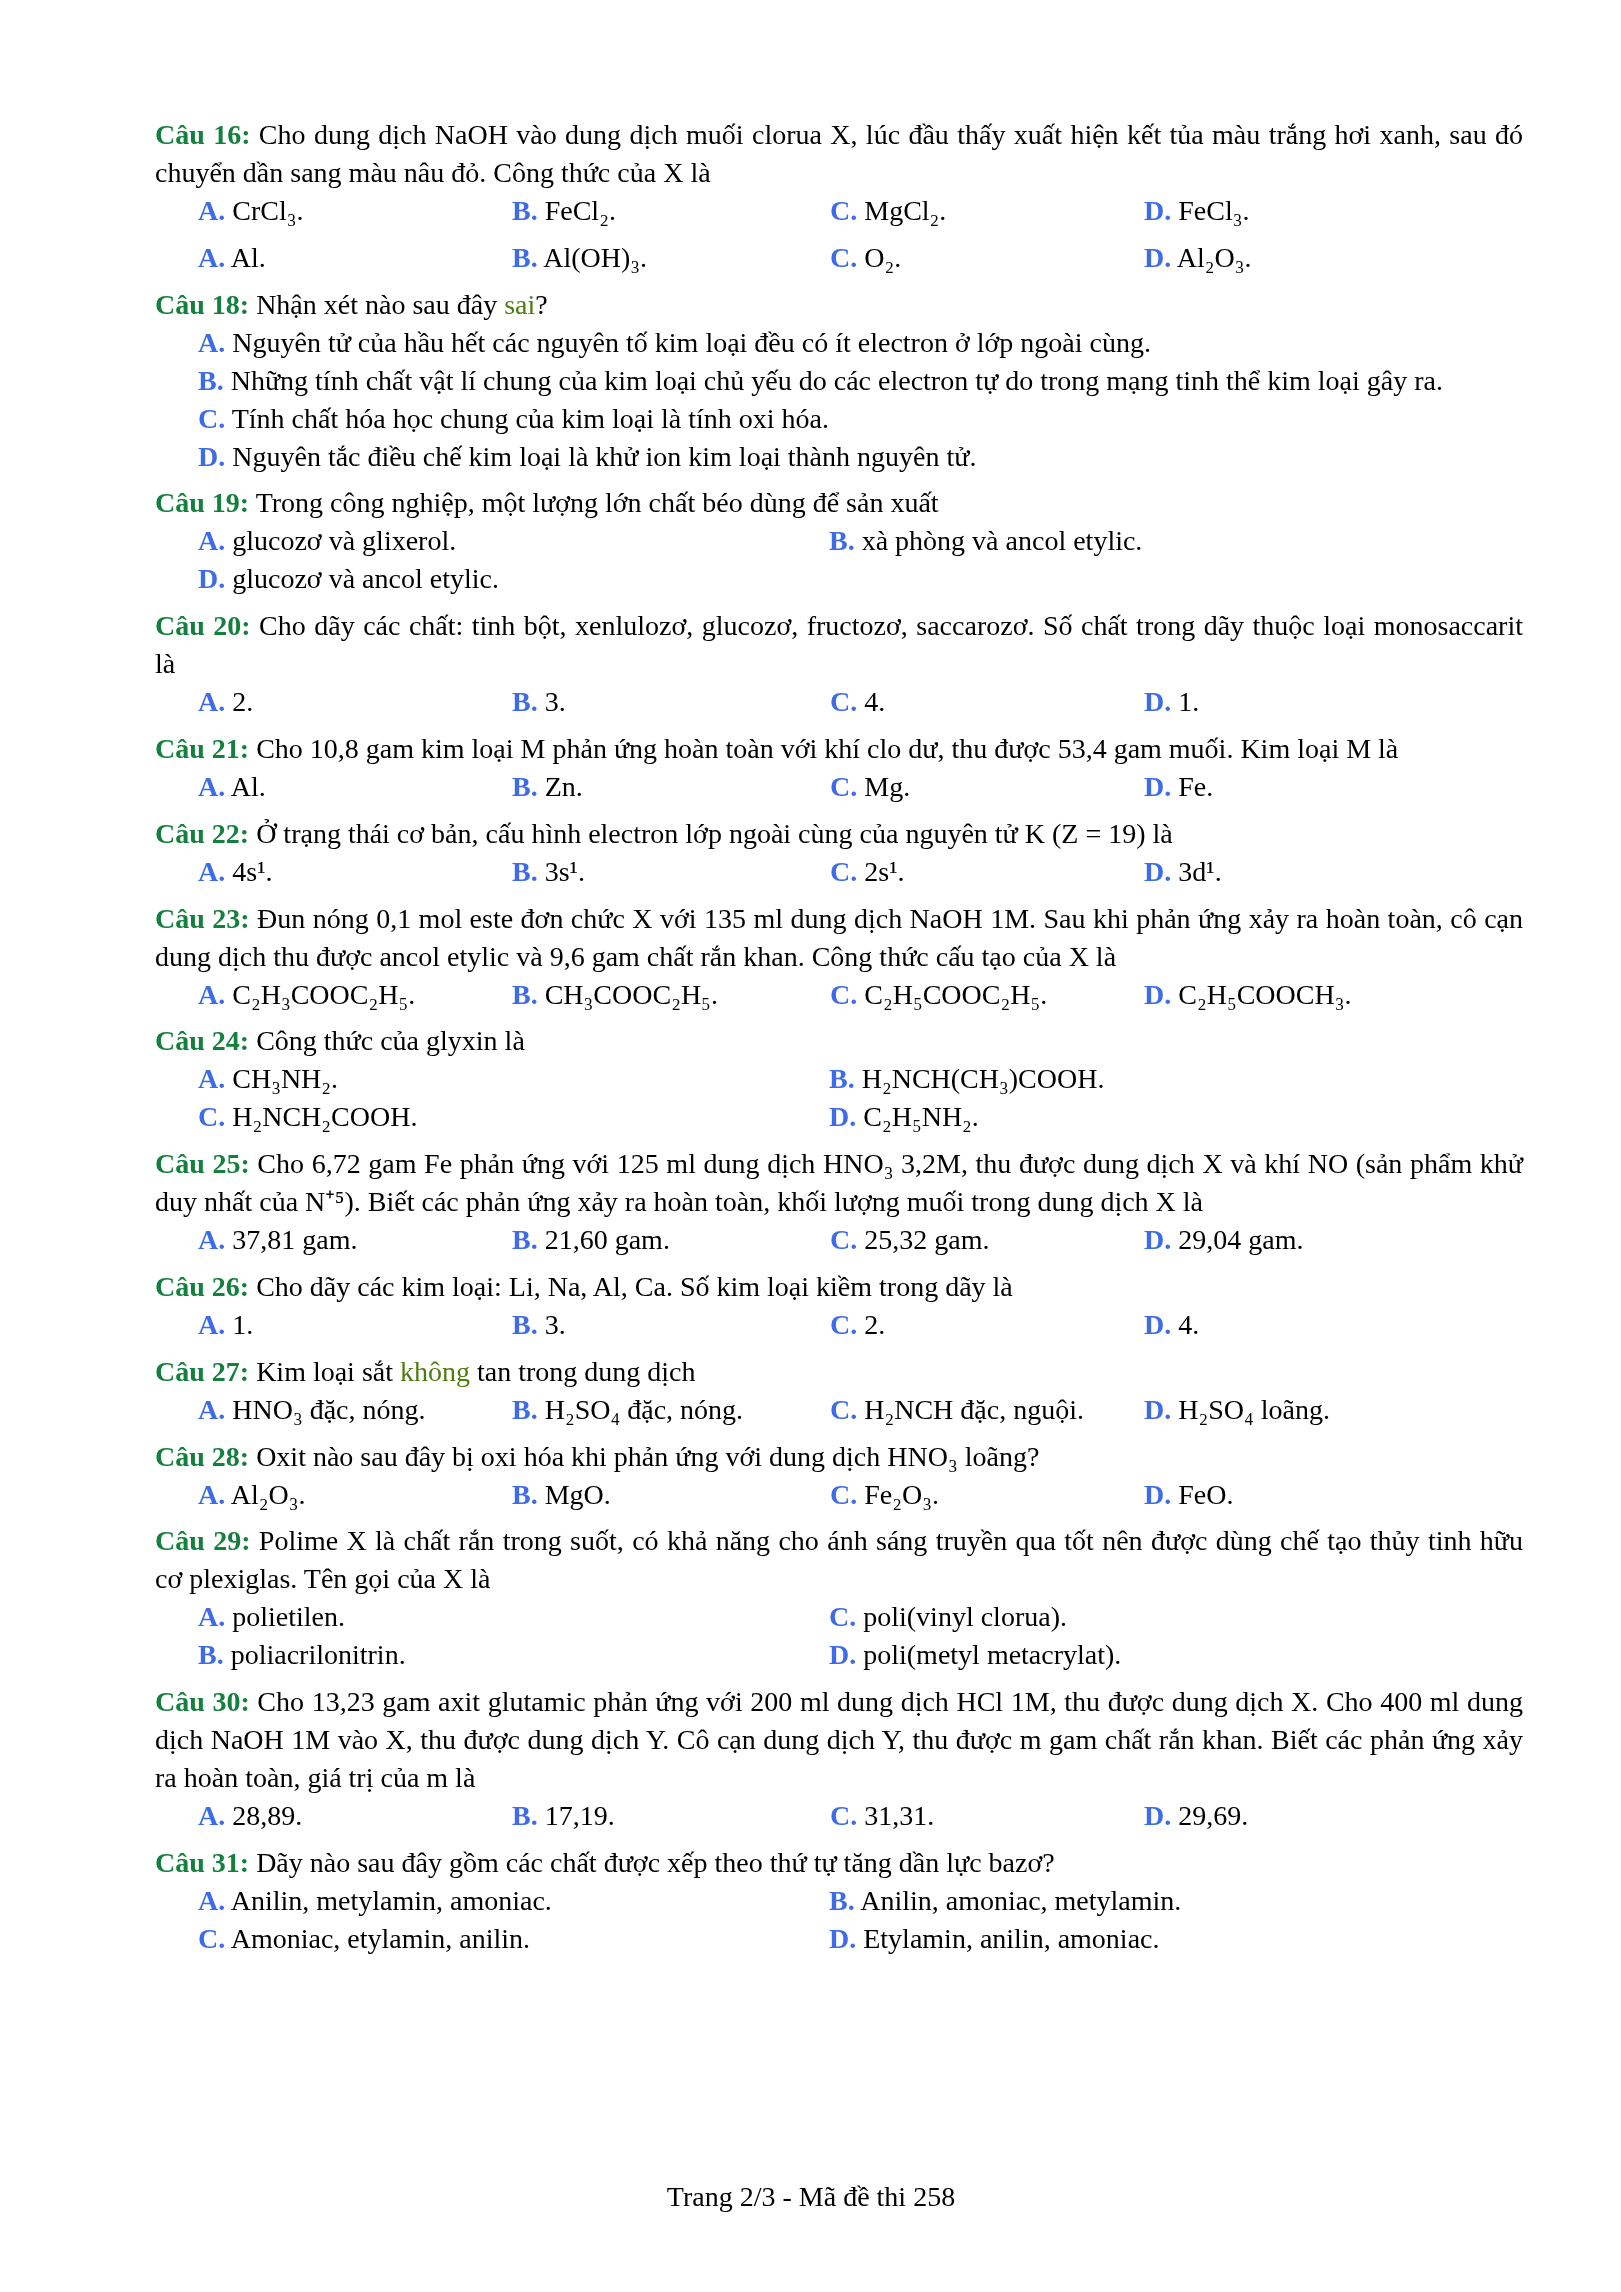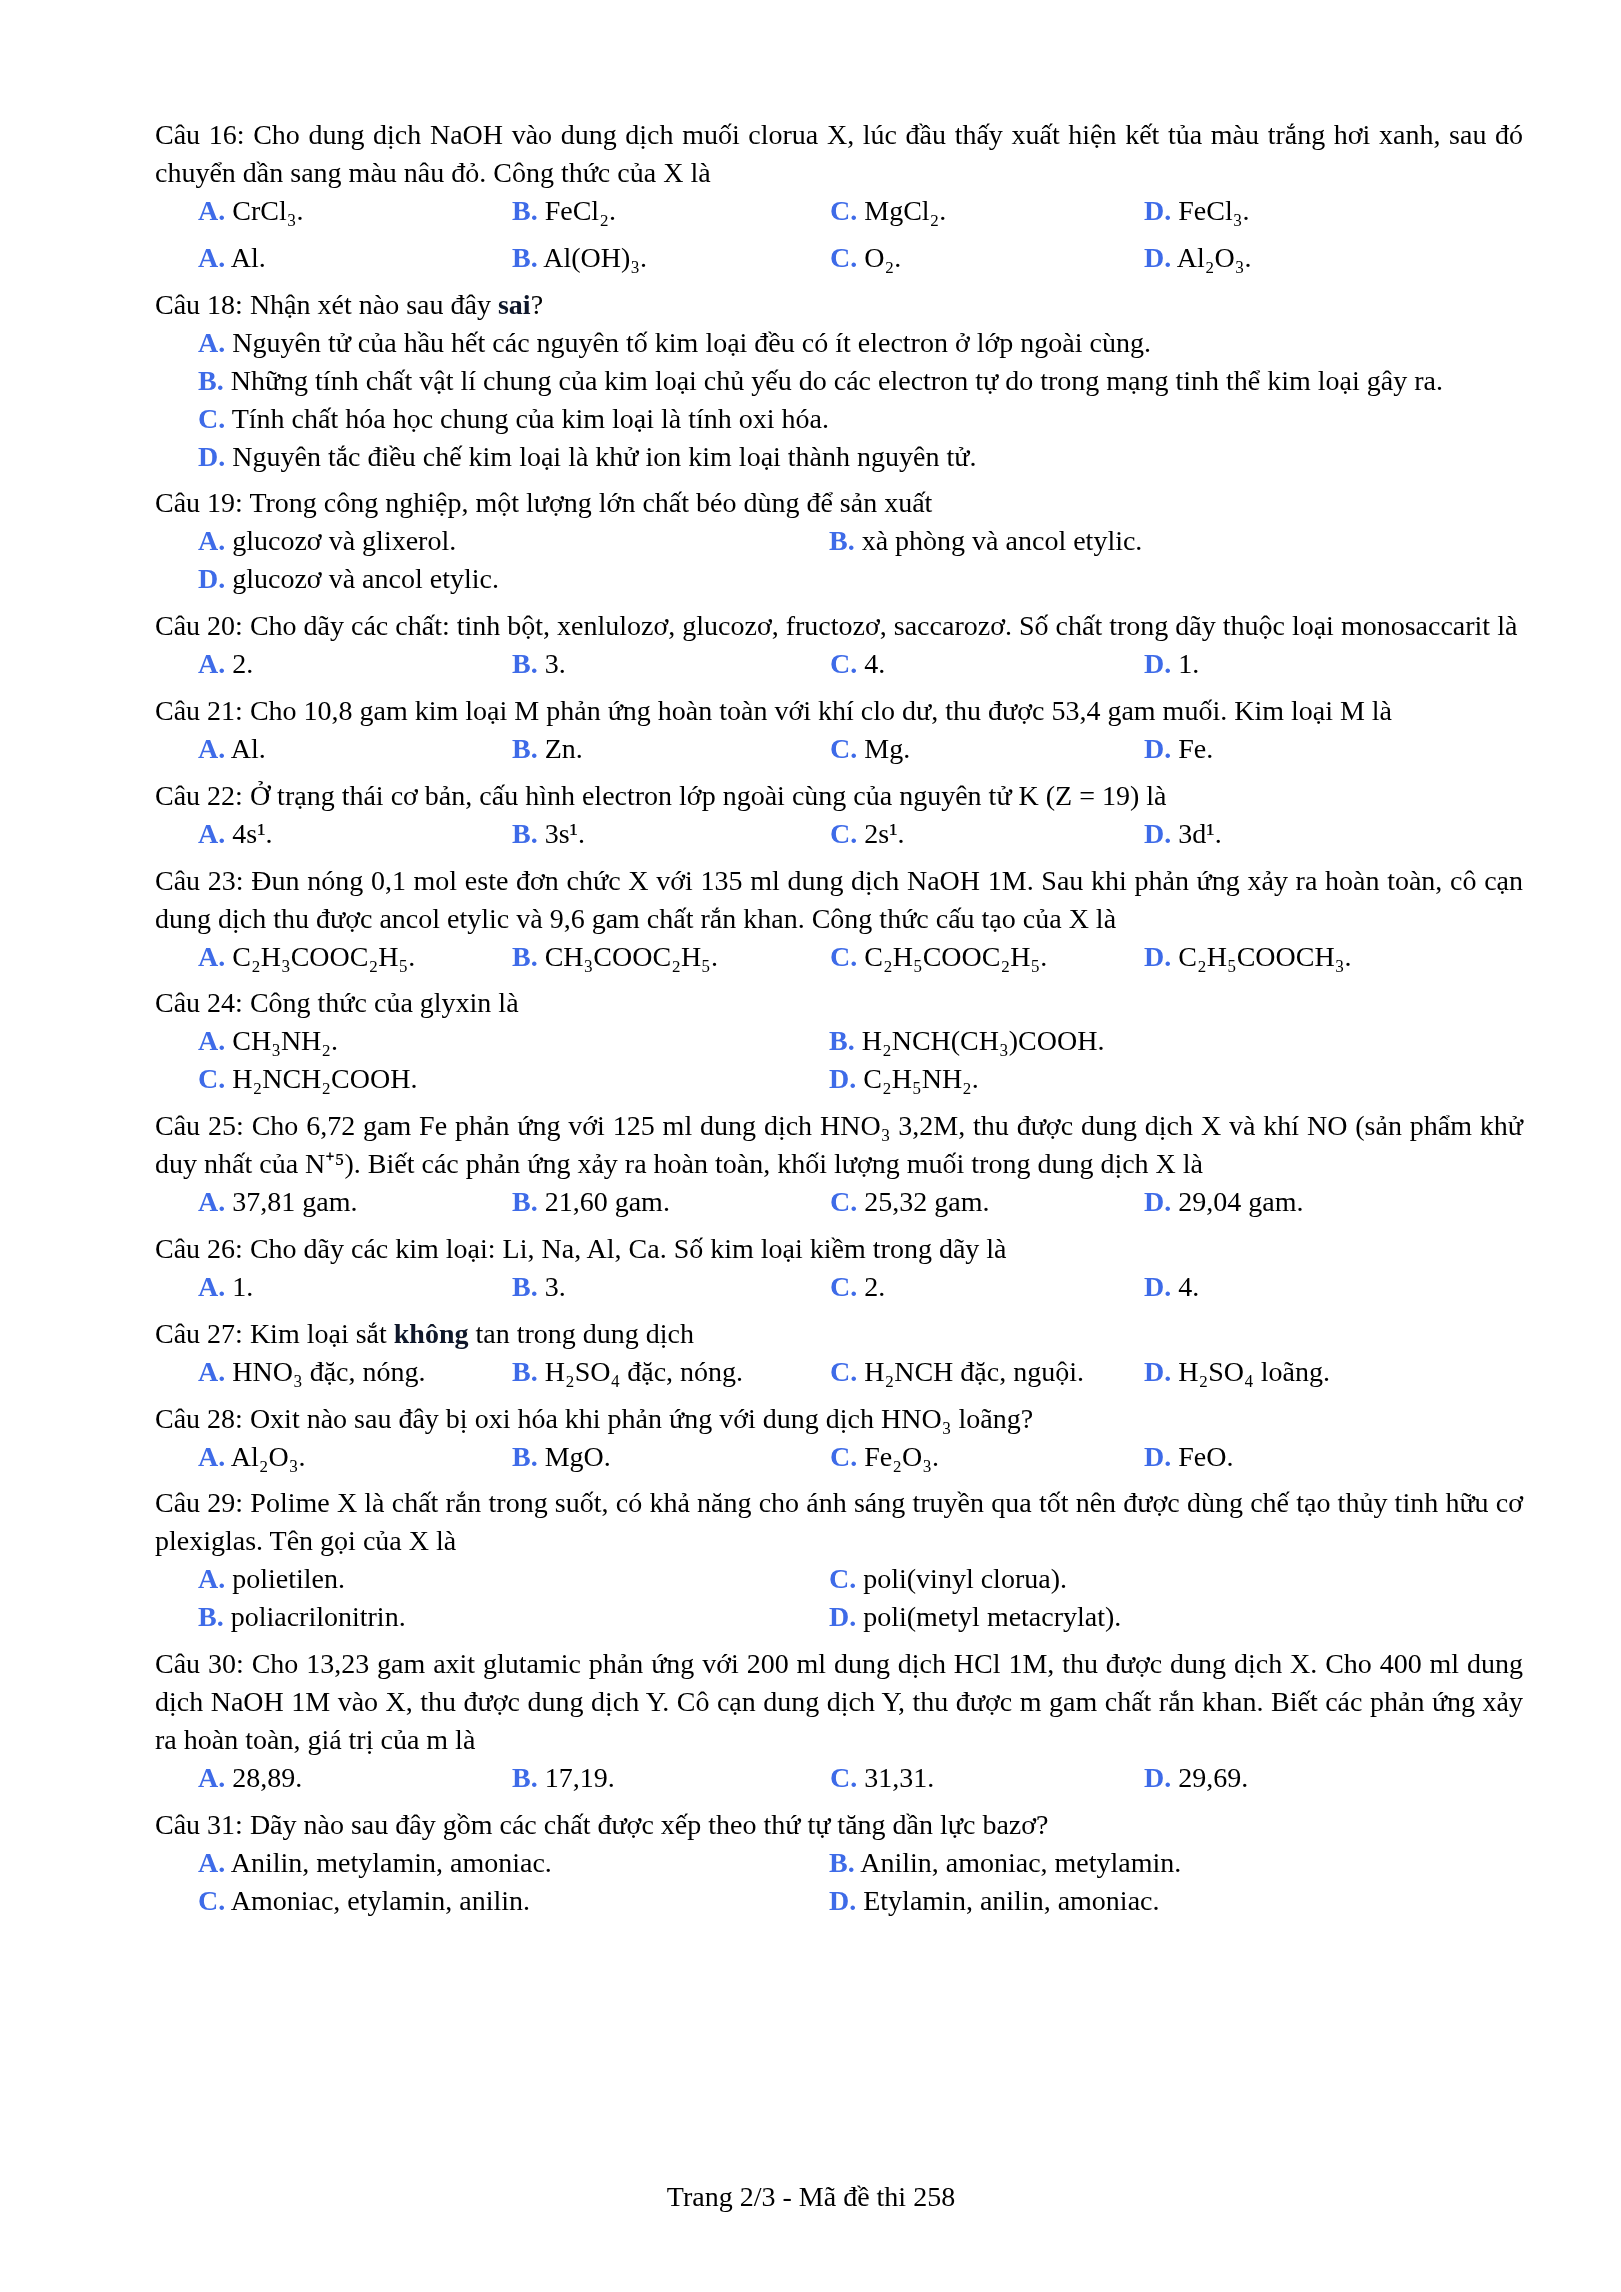--- a/index.html
+++ b/index.html
@@ -4,22 +4,22 @@
 <style>
   html,body { margin:0; padding:0; background:#ffffff; }
   .page {
     position:relative; width:1621px; height:2293px; background:#ffffff;
     font-family:"Liberation Serif", serif; font-size:28px; line-height:38px; color:#000000;
     overflow:hidden;
   }
   .content { position:absolute; left:155px; top:116px; width:1368px; }
   .q { margin:0 0 8.8px 0; }
   .qt { margin:0; text-align:justify; }
-  .qn { color:#000000; font-weight:normal;margin-top:6px; }
-  .emph { font-weight:bold; color:#0f172a; }
+  .qn { color:#15803d; font-weight:bold;margin-top:6px; }
+  .emph { font-weight:normal; color:#4d7c0f; }
   .ol { color:#3e6be8; font-weight:bold; }
   .opts { padding-left:43px; }
   .opts.four { display:grid; grid-template-columns:314px 318px 314px auto; }
   .opts.two  { display:grid; grid-template-columns:631px auto; }
   .opts.four .opt, .opts.two .opt { white-space:nowrap; }
   .opts.list { padding-left:0; }
   .opts.list .opt { display:block; text-indent:43px; text-align:justify; }
   .footer {
     position:absolute; top:2178px; left:155px; width:1368px;
     text-align:center; padding-right:56px; box-sizing:border-box;

